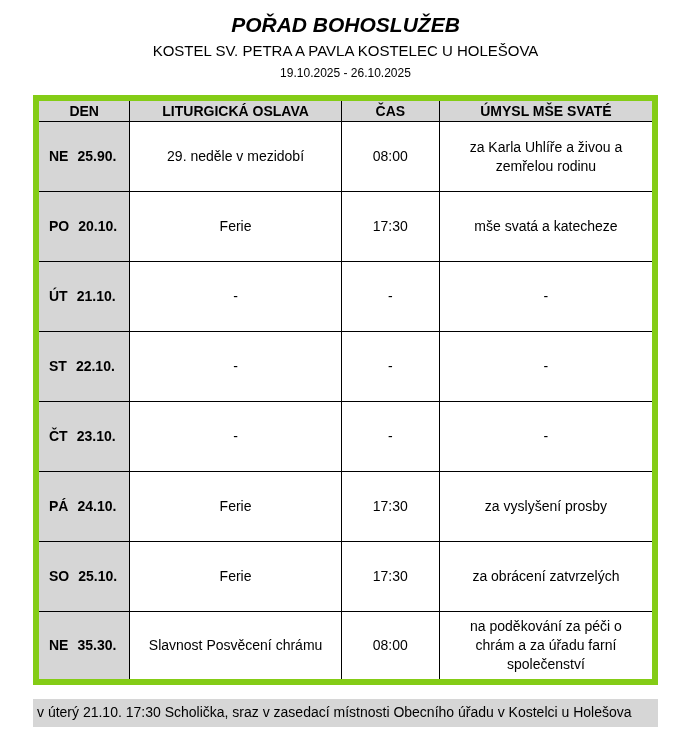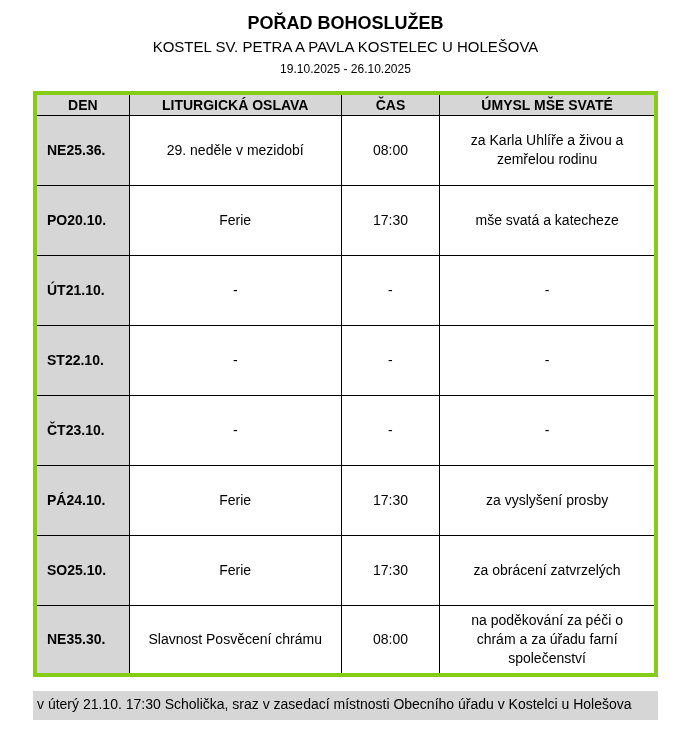--- a/index.html
+++ b/index.html
@@ -14,23 +14,24 @@
     width: 686px;
     min-height: 743px;
     padding: 10px 28px 20px 33px;
   }
   .titles {
     text-align: center;
     width: 625px;
     margin: 0 auto;
   }
   .title-main {
-    font-size: 18px;
+    font-size: 21px;
     font-weight: bold;
     line-height: 1.45;
+    font-style: italic;
   }
   .title-sub {
     font-size: 15px;
     font-weight: normal;
     line-height: 1.45;
   }
   .title-date {
     font-size: 12px;
     font-weight: normal;
     line-height: 1.5;
@@ -42,21 +43,21 @@
     margin-top: 13px;
     table-layout: fixed;
   }
   table.schedule th,
   table.schedule td {
     border: 1px solid #000000;
     font-size: 14px;
     vertical-align: middle;
   }
   table.schedule {
-    border: 4px solid #84cc16;
+    border: 6px solid #84cc16;
   }
   th.col-den    { width: 88px; }
   th.col-oslava { width: 198px; }
   th.col-cas    { width: 92px; }
   th.col-umysl  { width: 202px; }
   table.schedule thead th {
     background: #d6d6d6;
     font-weight: bold;
     height: 22px;
     text-align: center;
@@ -71,20 +72,21 @@
   }
   table.schedule tbody td.den-cell {
     background: #d6d6d6;
     font-weight: bold;
     text-align: left;
     padding-left: 10px;
     white-space: nowrap;
   }
   .den-day {
     display: inline-block;
+    margin-right: 9px;
   }
   .footer-note {
     width: 625px;
     margin-top: 14px;
     background: #d6d6d6;
     font-size: 14px;
     line-height: 1.45;
     padding: 3px 8px 5px 4px;
   }
 </style>
@@ -104,21 +106,21 @@
       <tr>
         <th class="col-den">DEN</th>
         <th class="col-oslava">LITURGICKÁ OSLAVA</th>
         <th class="col-cas">ČAS</th>
         <th class="col-umysl">ÚMYSL MŠE SVATÉ</th>
       </tr>
     </thead>
     <tbody>
     <tr>
       <td class="den-cell">
-        <span class="den-day">NE</span><span>25.36.</span>
+        <span class="den-day">NE</span><span>25.90.</span>
       </td>
       <td>29. neděle v mezidobí</td>
       <td>08:00</td>
       <td>za Karla Uhlíře a živou a zemřelou rodinu</td>
     </tr>
 
     <tr>
       <td class="den-cell">
         <span class="den-day">PO</span><span>20.10.</span>
       </td>

